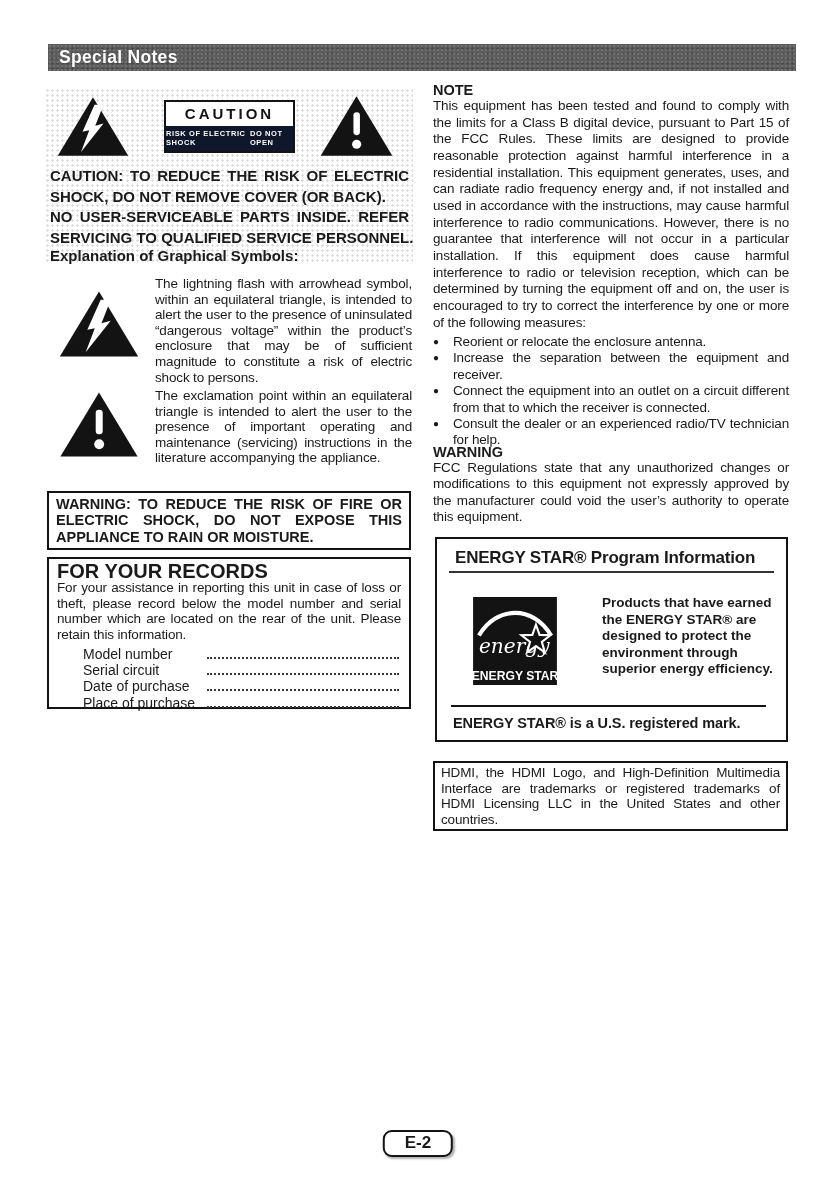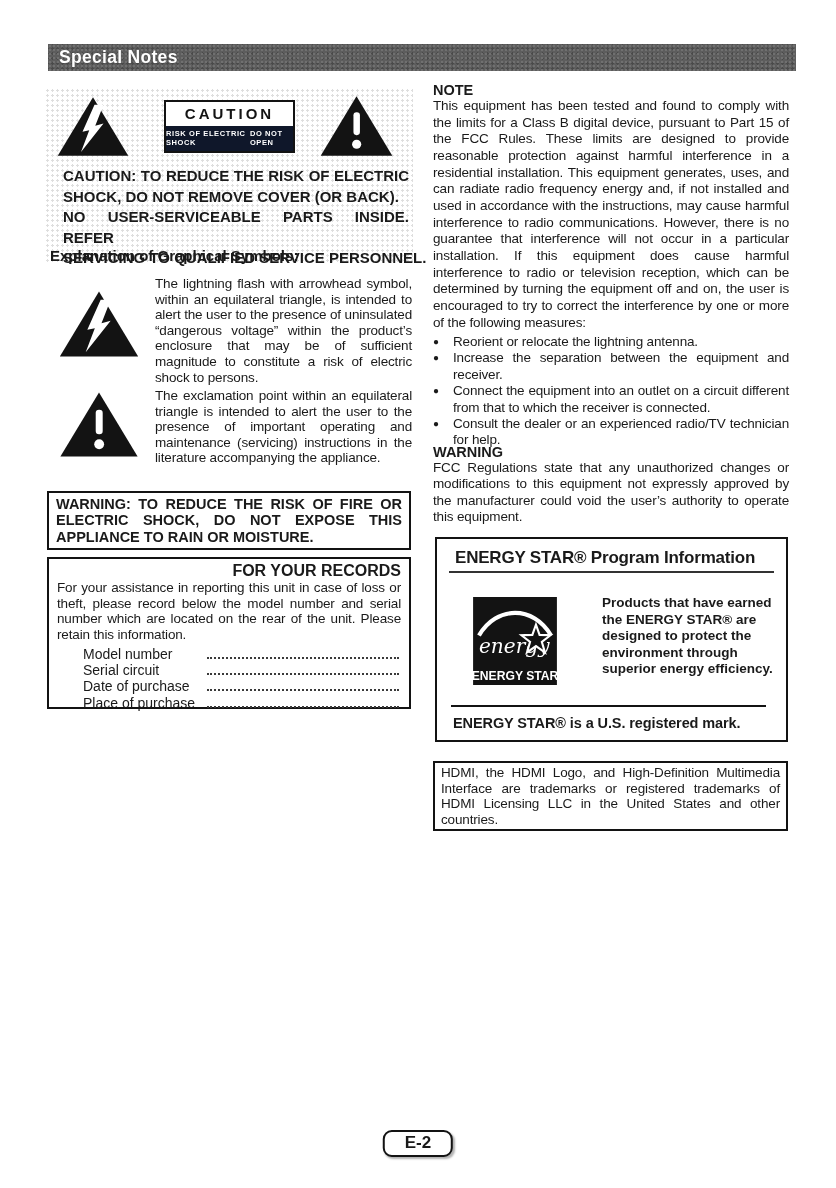--- a/index.html
+++ b/index.html
@@ -25,38 +25,38 @@
   
   .clb{position:absolute;left:164px;top:100px;width:131px;height:53px;
     border:2px solid #131313;box-sizing:border-box;background:#0f172a;}
   .clb-top{height:24px;background:#fff;text-align:center;line-height:24px;
     font-weight:bold;font-size:15px;letter-spacing:3px;color:#131313;}
   .clb-bot{height:23px;display:flex;flex-direction:row;justify-content:center;
     align-items:center;gap:2px;color:#fff;font-weight:bold;font-size:7.5px;letter-spacing:.6px;}
 
   .caution-statement{position:absolute;left:50px;top:166px;width:359px;
     font-weight:bold;font-size:15px;}
-  .caution-statement .line{line-height:20.5px;white-space:nowrap;margin-left:13px;}
+  .caution-statement .line{line-height:20.5px;white-space:nowrap;}
   .caution-statement .line.stretch,.warn1 .line.stretch{
     white-space:normal;text-align:justify;text-align-last:justify;}
 
   .symbols-heading{position:absolute;left:50px;top:247px;font-weight:bold;font-size:15px;}
 
   .para{position:absolute;width:257px;font-size:13.5px;line-height:15.6px;
     text-align:justify;letter-spacing:-0.15px;}
   .para-lightning{left:155px;top:276px;}
   .para-exclaim{left:155px;top:388px;}
 
   .warn1{position:absolute;left:47px;top:491px;width:364px;border:2.5px solid #131313;
     box-sizing:border-box;padding:3px 7px;font-weight:bold;font-size:14.5px;}
   .warn1 .line{line-height:16.3px;white-space:nowrap;}
 
   .records{position:absolute;left:47px;top:557px;width:364px;height:152px;
     border:2.5px solid #131313;box-sizing:border-box;padding:3px 8px 4px;}
-  .rb-title{text-align:right;font-weight:bold;font-size:16px;line-height:18px;}
+  .rb-title{text-align:left;font-weight:bold;font-size:20px;line-height:18px;}
   .rb-body{font-size:13.5px;line-height:15.7px;text-align:justify;letter-spacing:-0.15px;}
   .rb-fields{margin-top:3px;padding-left:10px;}
   .rb-row{display:flex;align-items:flex-end;height:16.2px;}
   .rb-label{font-weight:normal;font-size:14px;width:120px;flex:none;padding-left:16px;}
   .leader{flex:1;border-bottom:2px dotted #3a3a3a;margin:0 2px 3px 4px;}
 
   
   .note-h,.warn2-h{position:absolute;left:433px;font-weight:bold;font-size:14.5px;}
   .note-h{top:82px;}
   .note-b{position:absolute;left:433px;top:98px;width:356px;font-size:13.5px;
@@ -167,21 +167,21 @@
       </div>
     </div>
   </div>
 
   <div class="note-h">NOTE</div>
   <div class="note-b">This equipment has been tested and found to comply with the limits for a Class B digital device, pursuant to Part 15 of the FCC Rules. These limits are designed to provide reasonable protection against harmful interference in a residential installation. This equipment generates, uses, and can radiate radio frequency energy and, if not installed and used in accordance with the instructions, may cause harmful interference to radio communications. However, there is no guarantee that interference will not occur in a particular installation. If this equipment does cause harmful interference to radio or television reception, which can be determined by turning the equipment off and on, the user is encouraged to try to correct the interference by one or more of the following measures:</div>
 
   <div class="bullets">
     <div class="b-item">
       <span class="b-dot">●</span>
-      <span class="b-text">Reorient or relocate the lightning antenna.</span>
+      <span class="b-text">Reorient or relocate the enclosure antenna.</span>
     </div>
     <div class="b-item">
       <span class="b-dot">●</span>
       <span class="b-text">Increase the separation between the equipment and receiver.</span>
     </div>
     <div class="b-item">
       <span class="b-dot">●</span>
       <span class="b-text">Connect the equipment into an outlet on a circuit different from that to which the receiver is connected.</span>
     </div>
     <div class="b-item">

